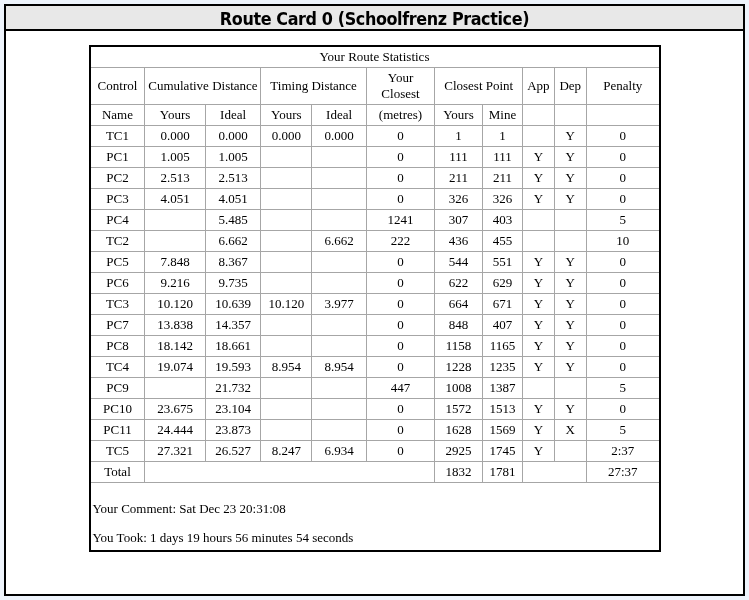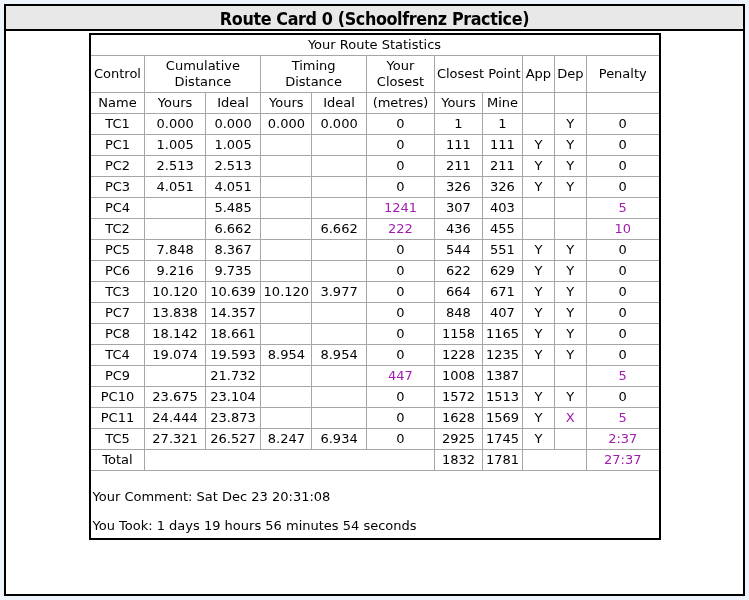--- a/index.html
+++ b/index.html
@@ -24,23 +24,24 @@
     display: flex; align-items: flex-end; justify-content: center;
   }
   .titlebar span {
     font-weight: bold; font-size: 17px; letter-spacing: -0.4px;
     display: inline-block; transform: scaleX(0.94);
     white-space: nowrap;
   }
   .content { width: 100%; }
   .stats-box {
     width: 572px;
-    margin: 2px auto 0 auto;
+    margin: 14px auto 0 auto;
     border: 2px solid #000;
     background: #fff;
+    font-family: Liberation Serif, serif;
   }
   table.stats {
     border-collapse: collapse;
     table-layout: fixed;
     width: 100%;
     font-size: 13px;
   }
   table.stats th, table.stats td {
     border: 1px solid #a6a6a6;
     font-weight: normal;
@@ -50,21 +51,21 @@
     height: 16px;
     line-height: 16px;
     overflow: hidden;
     white-space: nowrap;
   }
   table.stats tr > *:first-child { border-left: none; }
   table.stats tr > *:last-child  { border-right: none; }
   table.stats thead tr:first-child > th { border-top: none; }
   th.table-title { font-weight: bold; }
   tr.hgroup th { height: 32px; line-height: 16px; white-space: normal; }
-  td.red { color: #a21caf; }
+  td.red { color: #000000; }
   td.left { text-align: left; padding-left: 3px; }
   .summary {
     font-size: 13px;
     padding: 18px 2px 4px 2px;
   }
   .summary p { margin: 0 0 13px 0; line-height: 16px; }
   .summary p:last-child { margin-bottom: 0; }
 </style>
 </head>
 <body>

